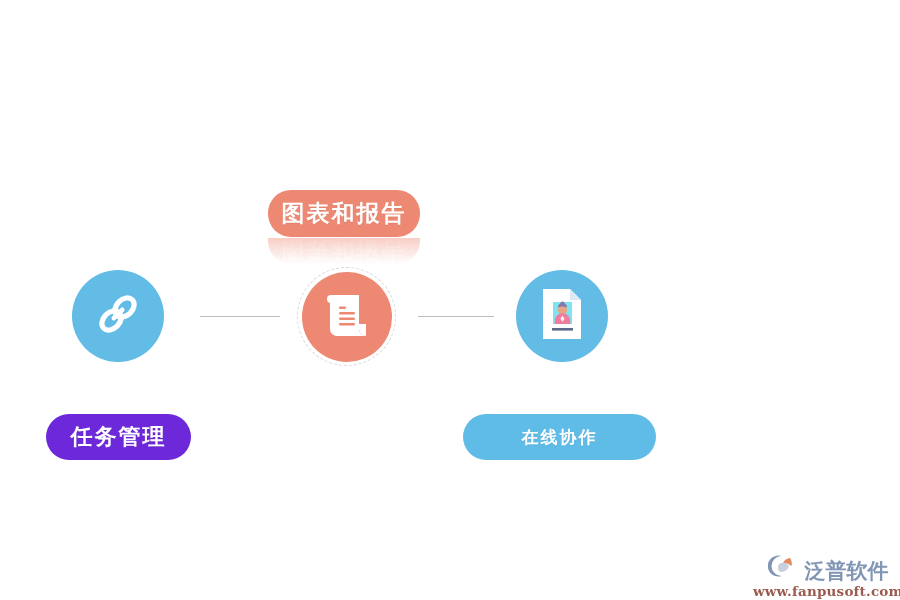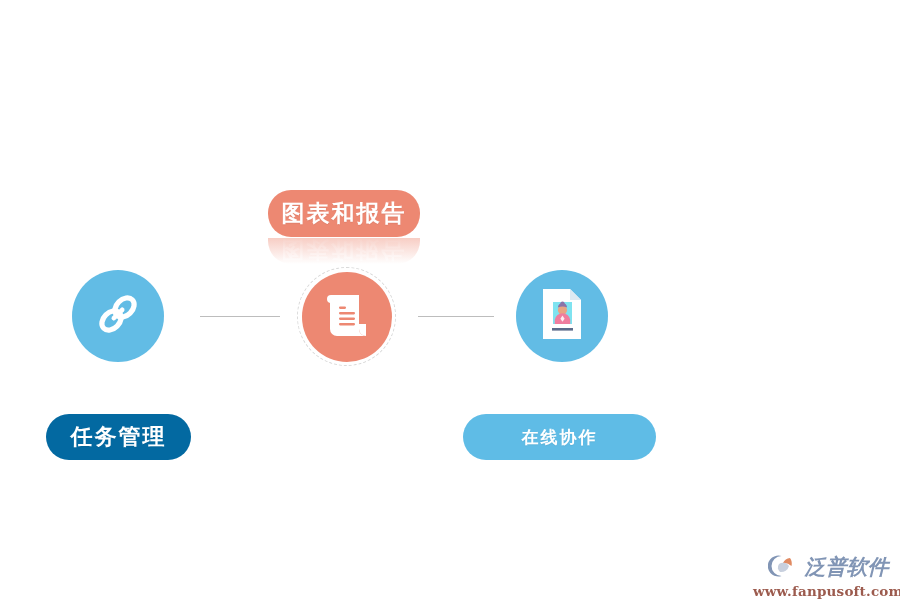--- a/index.html
+++ b/index.html
@@ -72,21 +72,21 @@
     white-space: nowrap;
     -webkit-mask-image: linear-gradient(to top, rgba(0,0,0,0.0), rgba(0,0,0,0.9));
     mask-image: linear-gradient(to top, rgba(0,0,0,0.0), rgba(0,0,0,0.9));
   }
 
   .pill-left {
     left: 46px;
     top: 398px;
     width: 145px;
     height: 46px;
-    background: #0369a1;
+    background: #6d28d9;
     font-size: 22px;
     border-radius: 23px;
   }
 
   .pill-right {
     left: 463px;
     top: 398px;
     width: 193px;
     height: 46px;
     background: #5FBCE6;
@@ -149,23 +149,22 @@
     top: 534px;
     width: 132px;
     height: 52px;
     display: flex;
     flex-direction: column;
     align-items: center;
     justify-content: center;
   }
   .wm-row {
     display: flex;
-    align-items: center;
+    align-items: flex-end;
     gap: 11px;
-    font-style: italic;
   }
   .wm-text {
     font-family: "DejaVu Sans", "Liberation Sans", sans-serif;
     font-size: 21px;
     font-weight: bold;
     color: #8195B5;
     letter-spacing: 0px;
     line-height: 1;
   }
   .wm-url {

